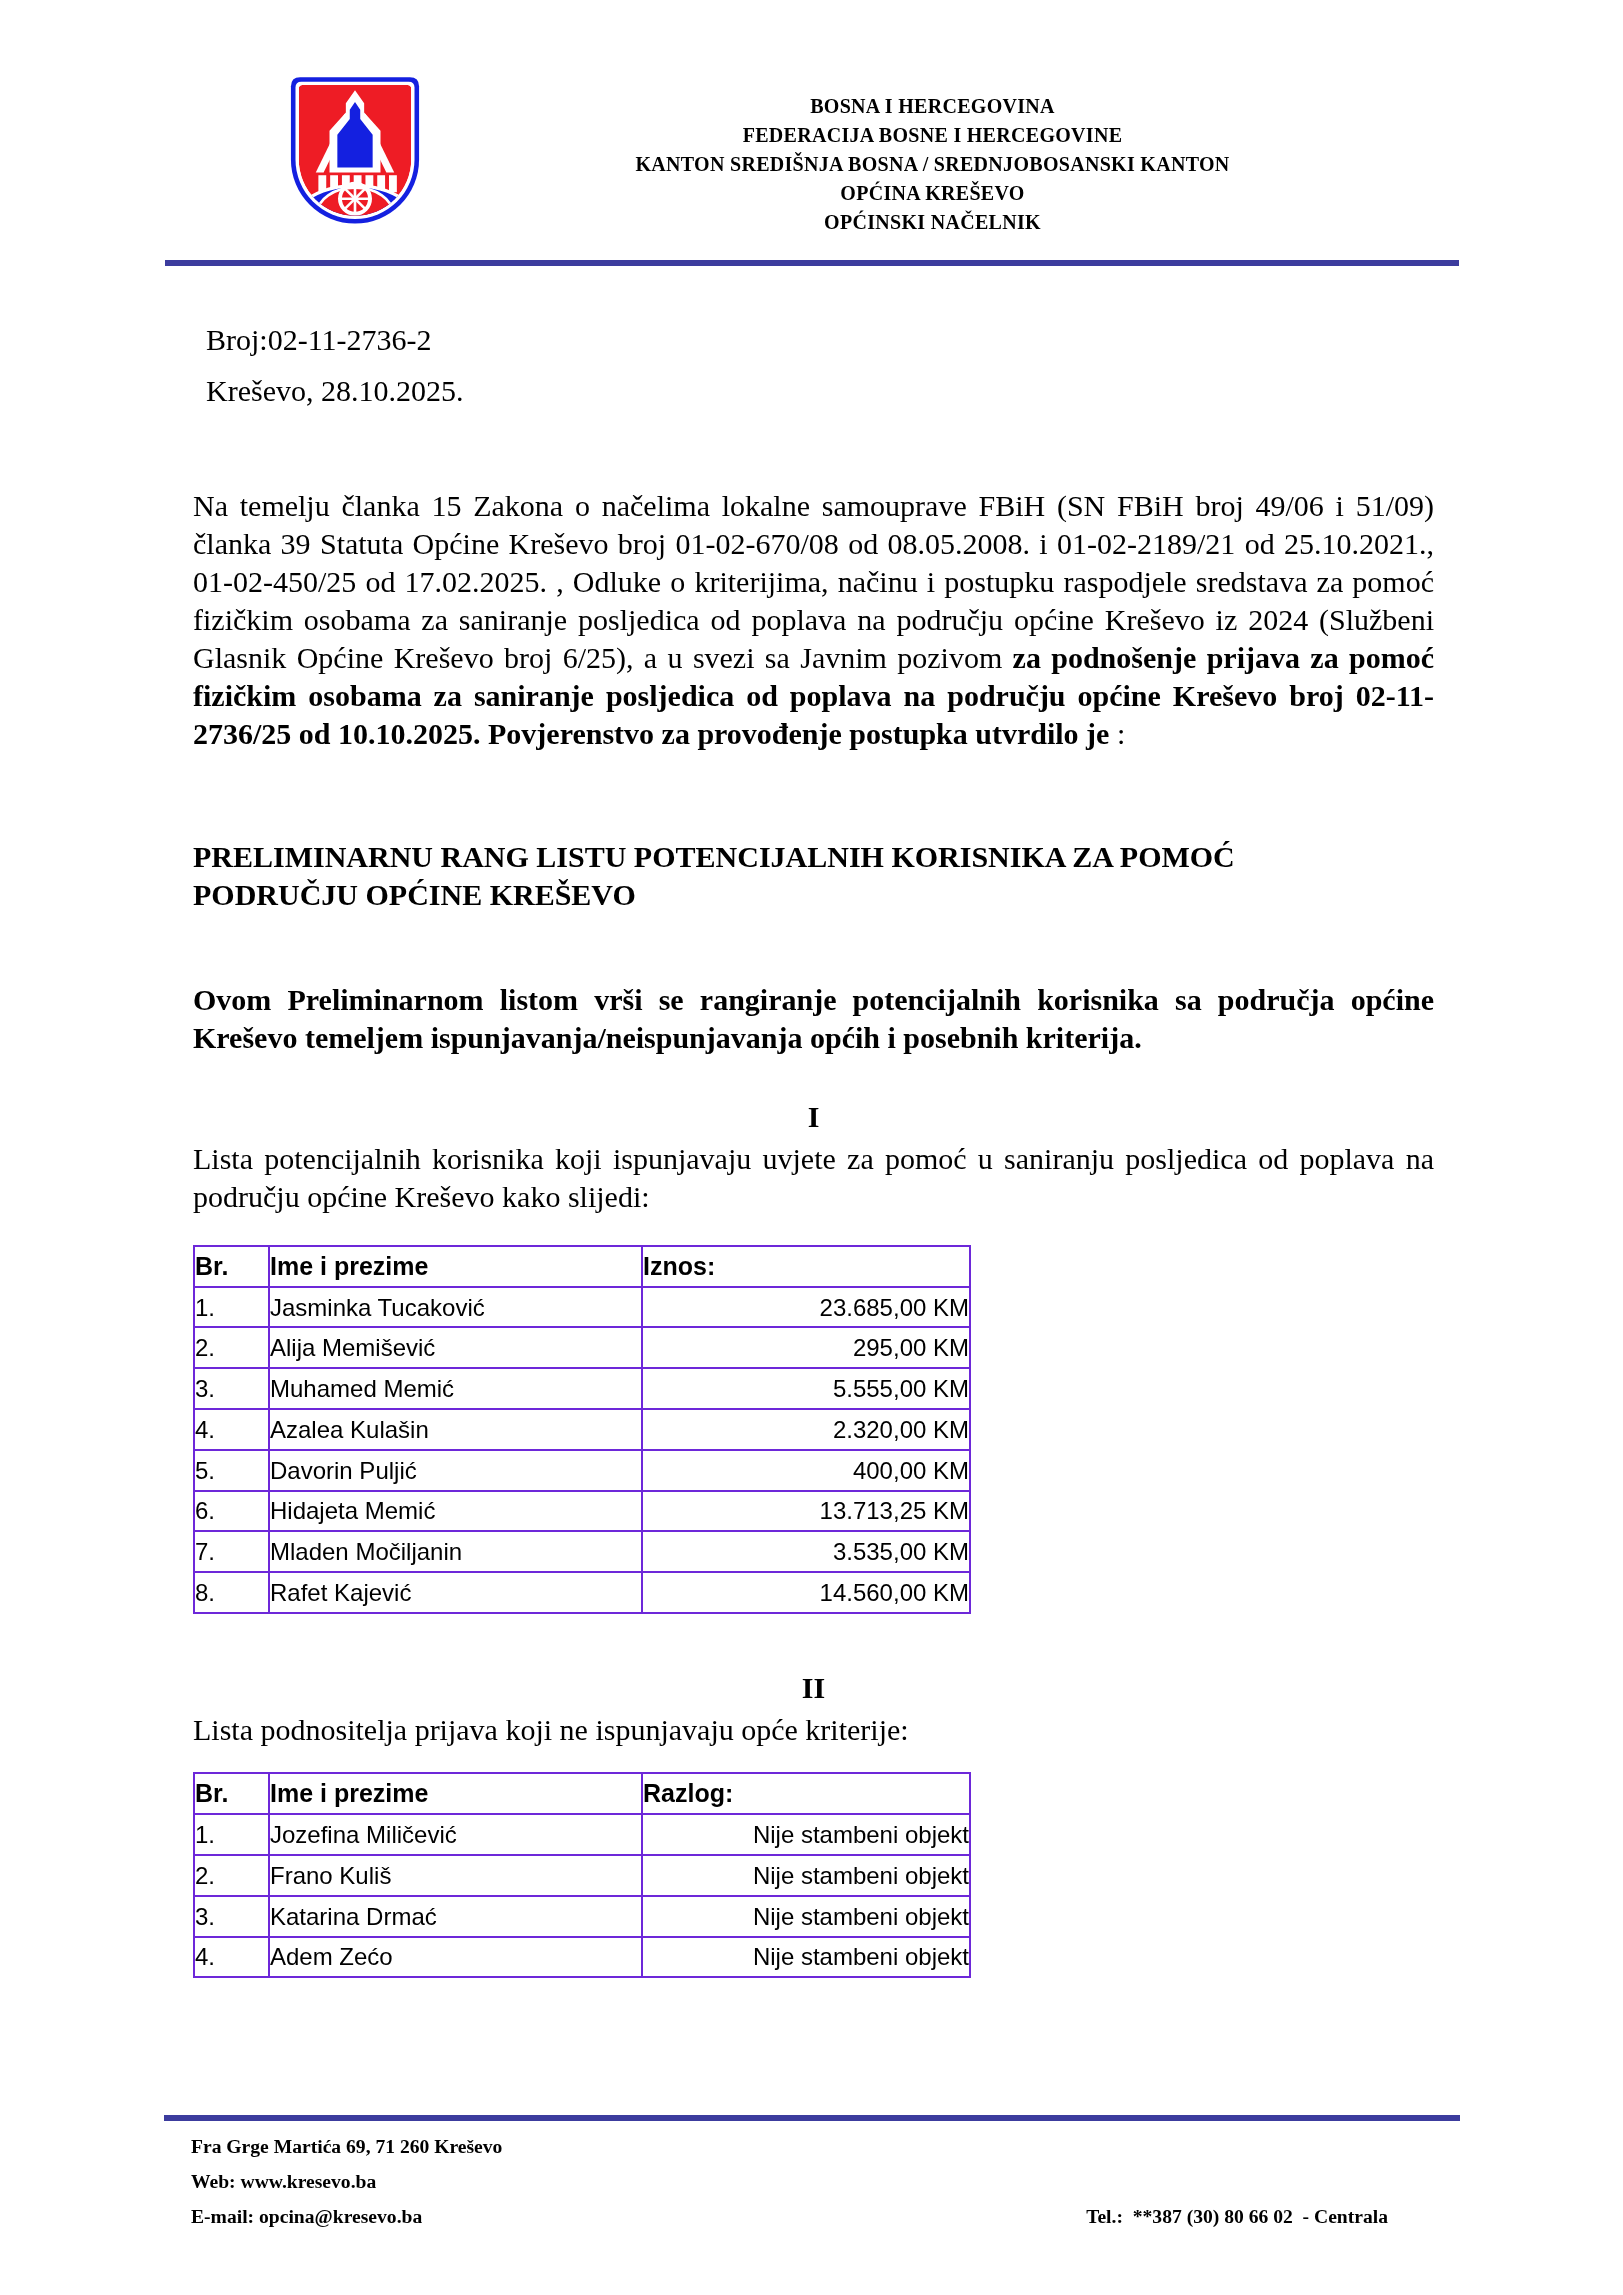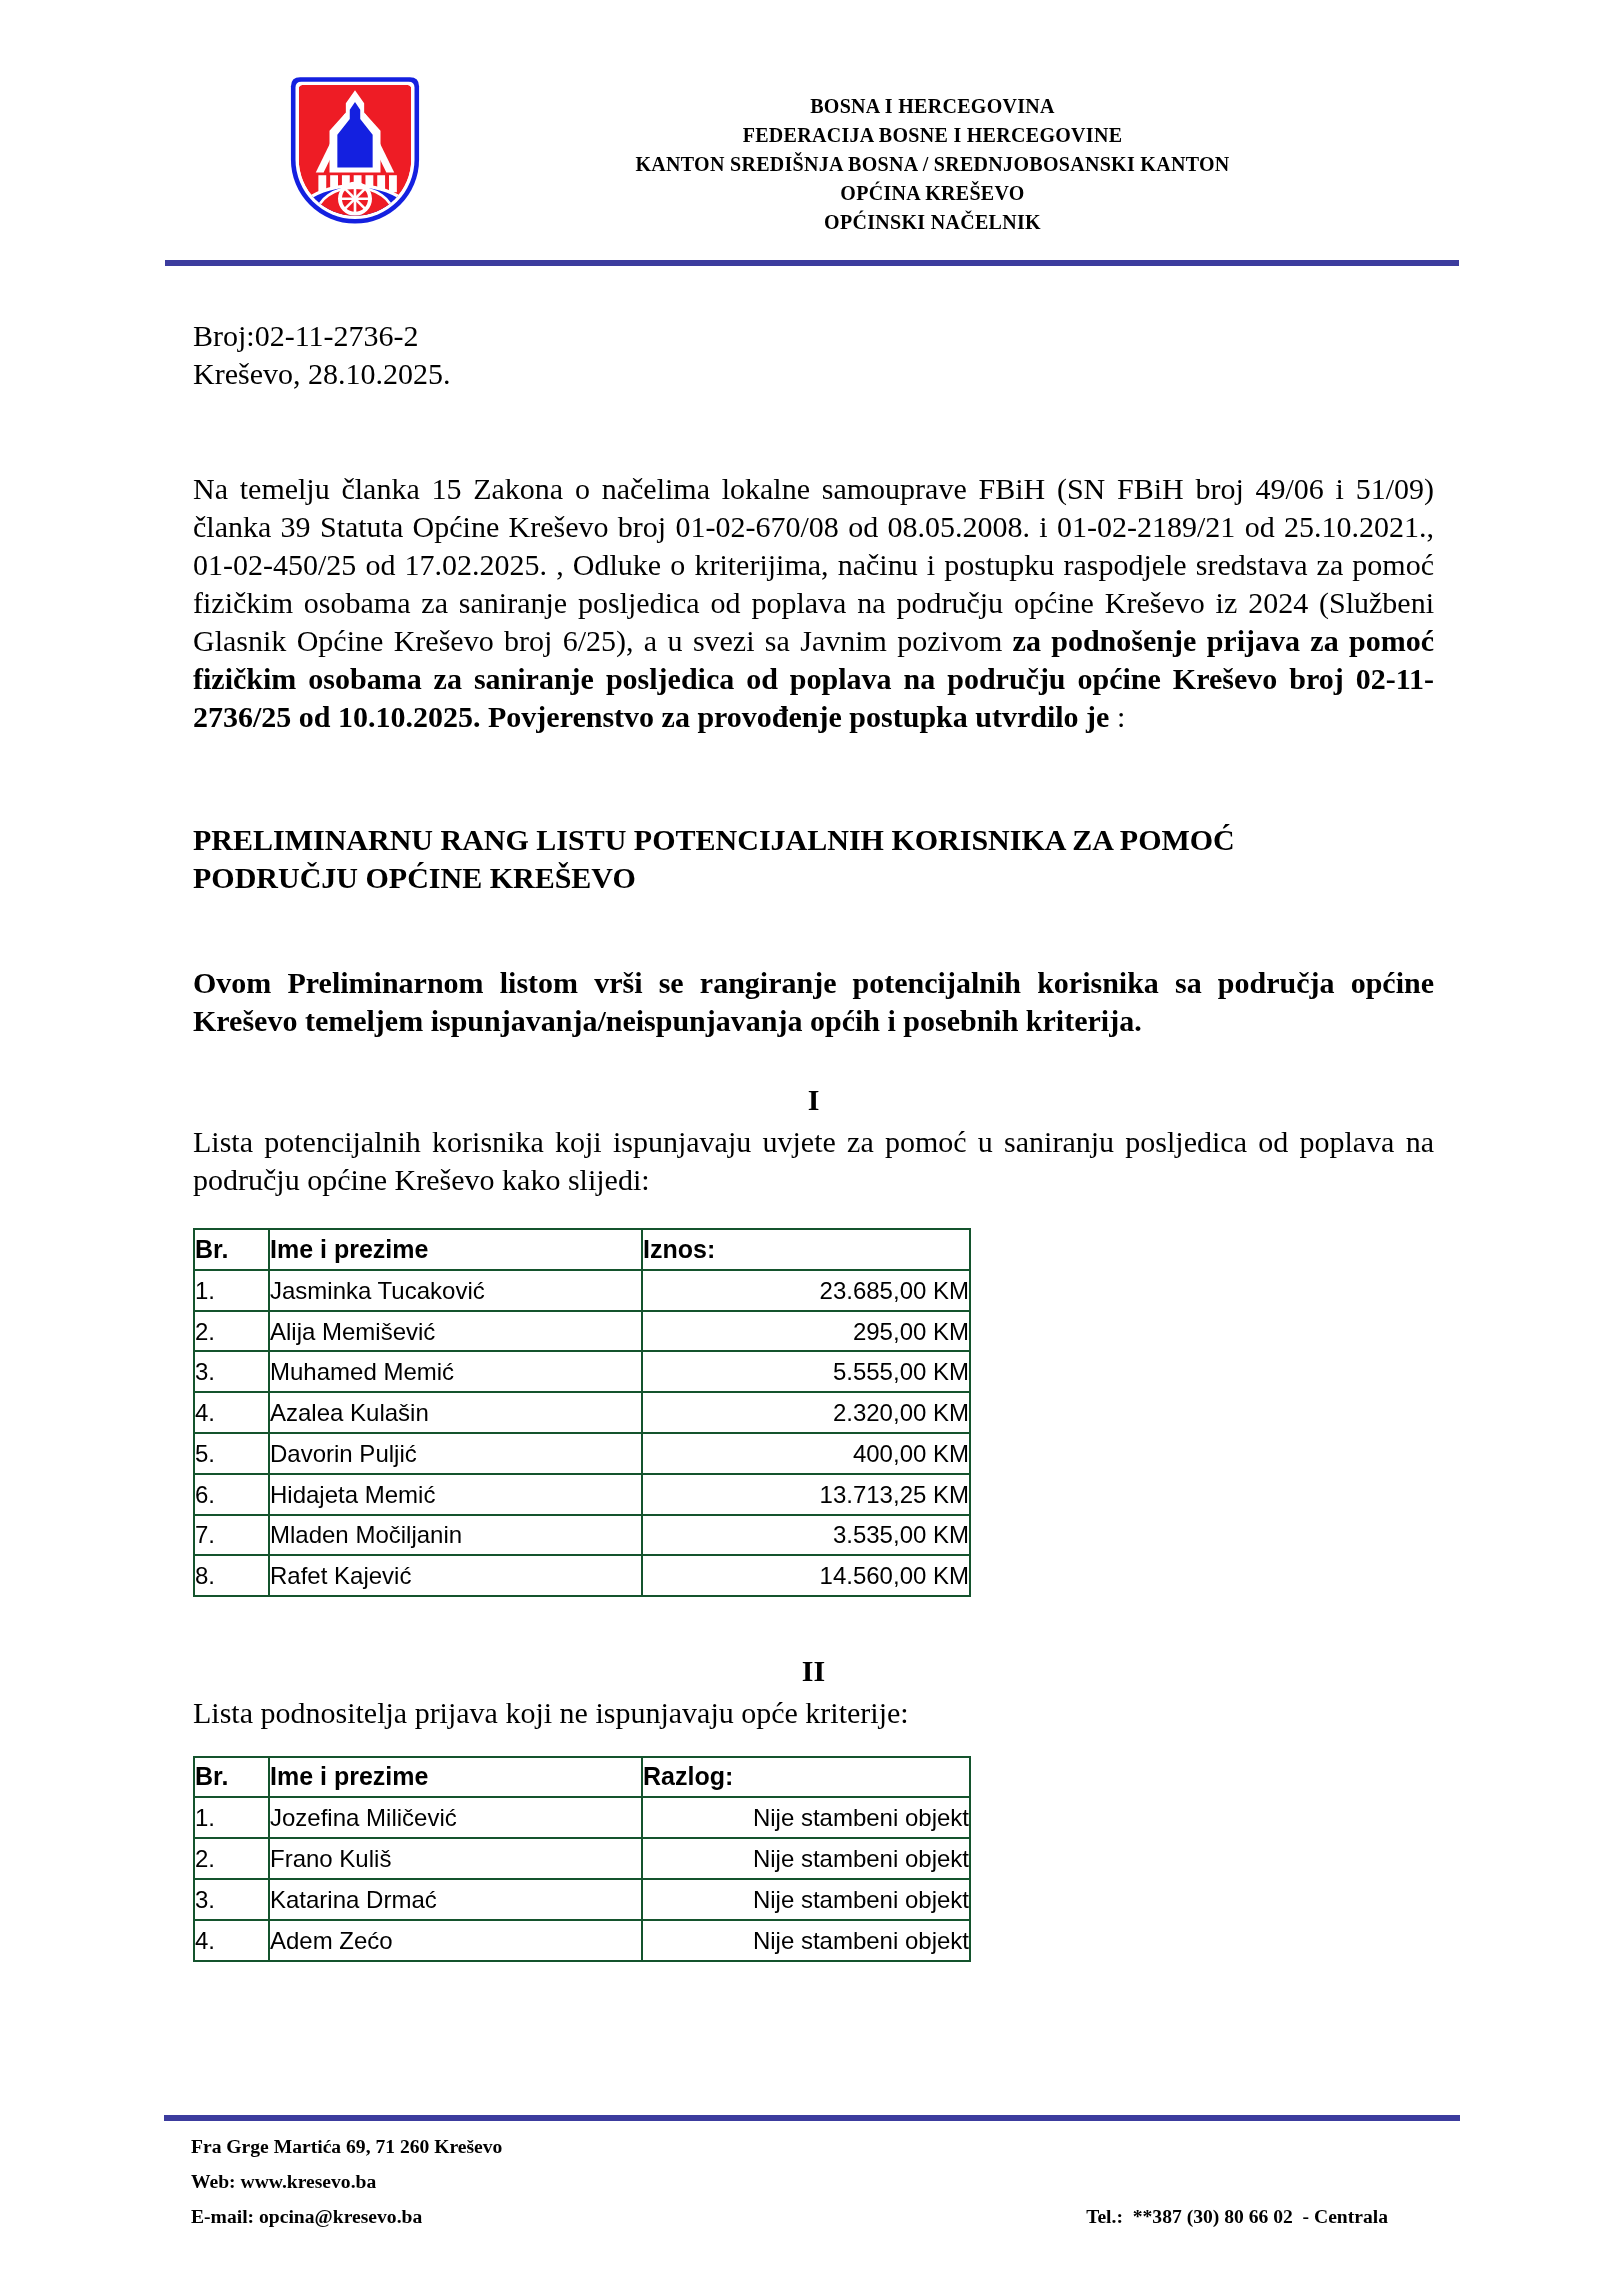--- a/index.html
+++ b/index.html
@@ -31,37 +31,37 @@
     position:absolute;left:165px;top:260px;width:1294px;height:5.9px;
     background:var(--rule_blue,#3c3c9e);
   }
 
   
   .content{
     position:absolute;left:193px;top:308px;width:1241px;
     font-size:30px;line-height:38px;
   }
   .ref-block{margin-top:9.2px;}
-  .ref-block p{margin:0;}
+  .ref-block p{margin:13px;}
   p.intro{margin:77px 0 0 0;text-align:justify;}
   .doc-title{margin-top:85px;text-align:left;font-weight:bold;}
   p.purpose{margin:67px 0 0 0;font-weight:bold;text-align:justify;}
   .numeral{margin-top:41px;text-align:center;font-weight:bold;}
   .numeral.second{margin-top:55px;}
   p.lead{margin:3.9px 0 0 0;text-align:justify;}
 
   
   table.doc-table{
     margin-top:29px;border-collapse:collapse;table-layout:fixed;
     width:776px;
     font-family:"Liberation Sans", sans-serif;
     font-size:24px;line-height:27px;
   }
   table.doc-table.second{margin-top:23.6px;}
-  .doc-table th,.doc-table td{border:2px solid #14532d;padding:5.9px 0;}
+  .doc-table th,.doc-table td{border:2px solid #6d28d9;padding:5.9px 0;}
   .doc-table th{font-size:25px;font-weight:bold;text-align:left;}
   .col-br{width:75px;}
   .col-name{width:373px;}
   .col-val{width:328px;}
   .c-num{padding-left:11.8px;}
   .c-name{padding-left:17px;}
   .c-valhead{padding-left:17px;}
   .c-val{text-align:right;padding-right:10.5px;}
 
   

